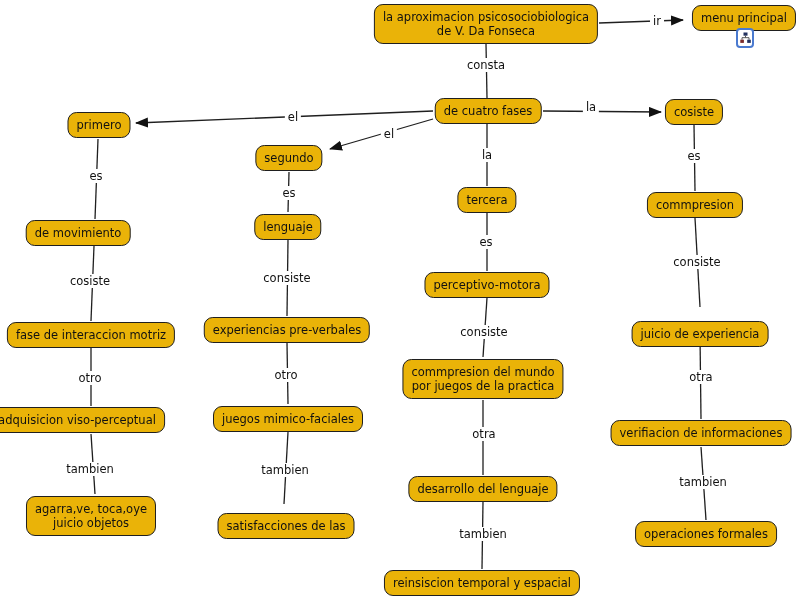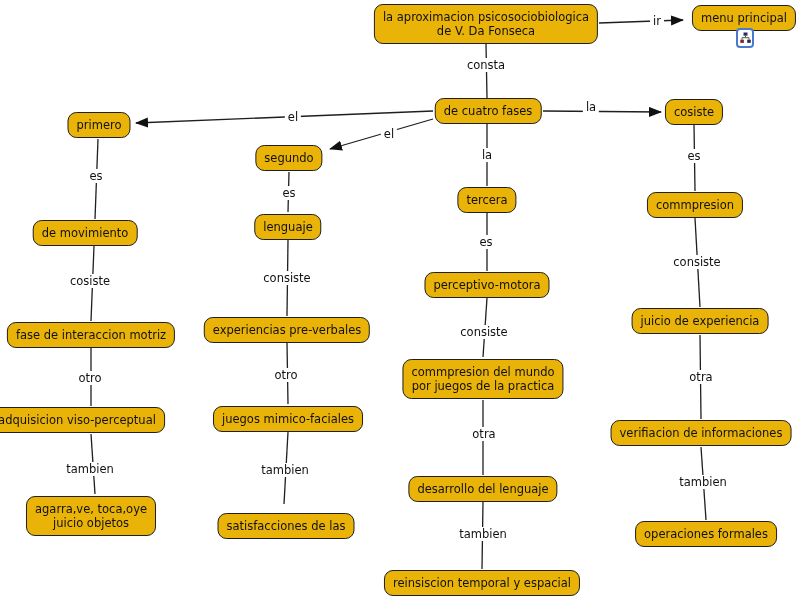--- a/index.html
+++ b/index.html
@@ -116,21 +116,21 @@
       <rect x="7.2" y="7.7" width="3.6" height="3.2" fill="#23315e"></rect>
     </svg>
   </div>
 
   <div class="node" style="left:488px;top:111px">de cuatro fases</div>
   <div class="node" style="left:99px;top:125px">primero</div>
   <div class="node" style="left:289px;top:158px">segundo</div>
   <div class="node" style="left:487px;top:200px">tercera</div>
   <div class="node" style="left:694px;top:112px">cosiste</div>
 
-  <div class="node" style="left:85px;top:233px">de movimiento</div>
+  <div class="node" style="left:78px;top:233px">de movimiento</div>
   <div class="node" style="left:91px;top:335px">fase de interaccion motriz</div>
   <div class="node" style="left:77px;top:420px">adquisicion viso-perceptual</div>
   <div class="node" style="left:91px;top:516px">
     <div class="nl">agarra,ve, toca,oye</div>
     <div class="nl">juicio objetos</div>
   </div>
 
   <div class="node" style="left:288px;top:227px">lenguaje</div>
   <div class="node" style="left:287px;top:330px">experiencias pre-verbales</div>
   <div class="node" style="left:288px;top:419px">juegos mimico-faciales</div>
@@ -140,21 +140,21 @@
 
   <div class="node" style="left:487px;top:285px">perceptivo-motora</div>
   <div class="node" style="left:483px;top:379px">
     <div class="nl">commpresion del mundo</div>
     <div class="nl">por juegos de la practica</div>
   </div>
   <div class="node" style="left:483px;top:489px">desarrollo del lenguaje</div>
   <div class="node" style="left:482px;top:583px">reinsiscion temporal y espacial</div>
 
   <div class="node" style="left:695px;top:205px">commpresion</div>
-  <div class="node" style="left:700px;top:321px">juicio de experiencia</div>
+  <div class="node" style="left:700px;top:334px">juicio de experiencia</div>
   <div class="node" style="left:701px;top:433px">verifiacion de informaciones</div>
   <div class="node" style="left:706px;top:534px">operaciones formales</div>
 
   <div class="edge-label" style="left:657px;top:21px">ir</div>
   <div class="edge-label" style="left:486px;top:65px">consta</div>
   <div class="edge-label" style="left:293px;top:117px">el</div>
   <div class="edge-label" style="left:389px;top:134px">el</div>
   <div class="edge-label" style="left:487px;top:155px">la</div>
   <div class="edge-label" style="left:591px;top:107px">la</div>
 

